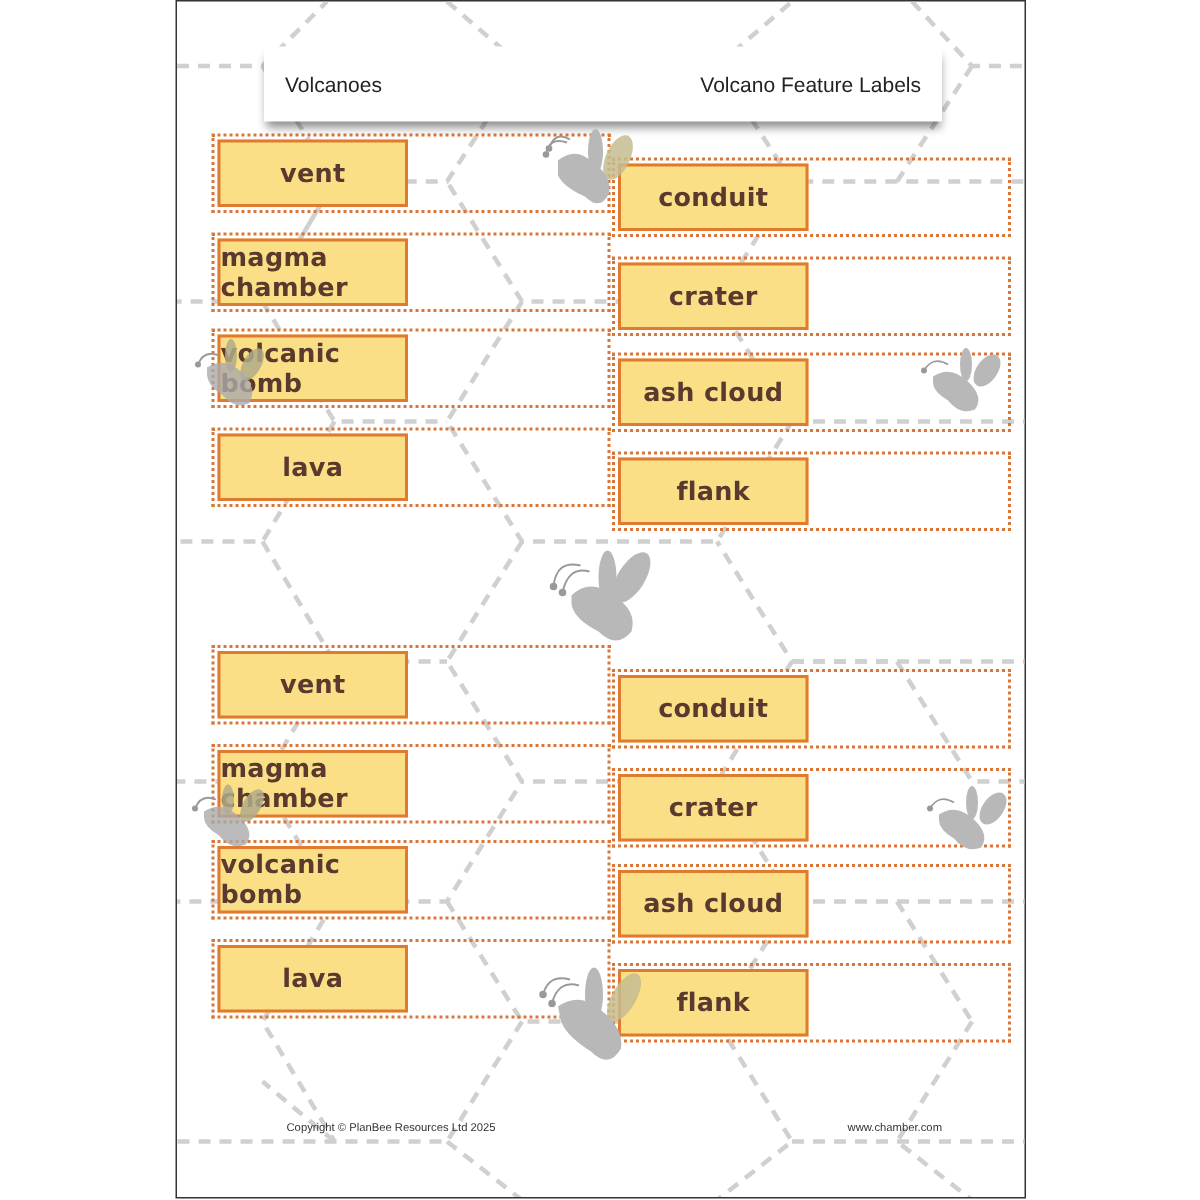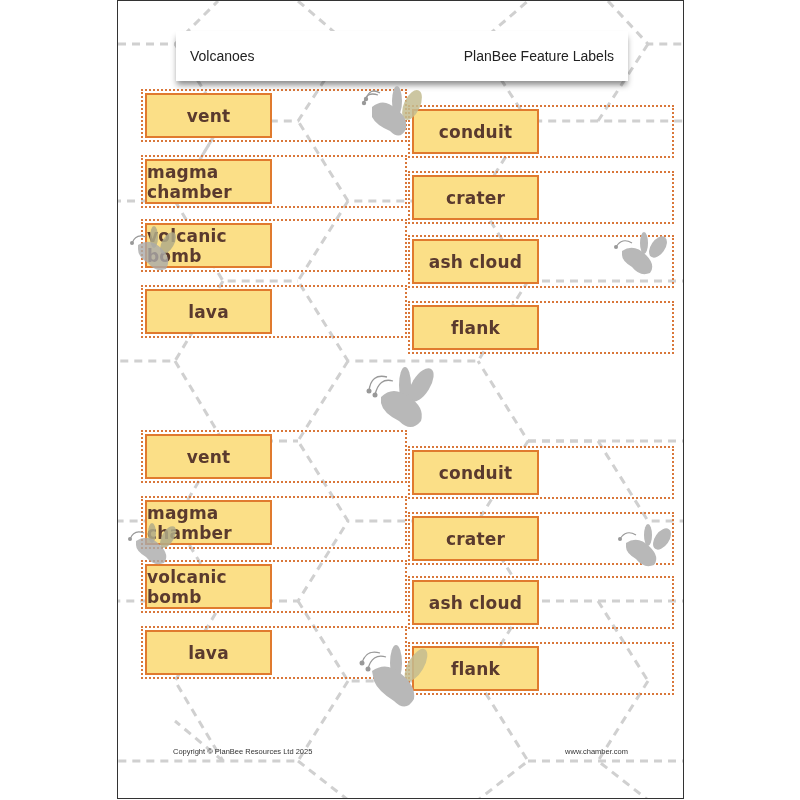--- a/index.html
+++ b/index.html
@@ -41,21 +41,21 @@
       font-family: "DejaVu Sans", sans-serif; font-weight: bold; font-size: 17px;
       color: #5a3a2e; letter-spacing: 0.2px;
     }
 
     .bee { position: absolute; z-index: 3; }
 
     .footer {
       position: absolute; top: 746px; z-index: 2;
       font-family: "Liberation Sans", sans-serif; font-size: 7.5px; color: #333;
     }
-    .footer.left { left: 55px; }
+    .footer.left { left: 73px; }
     .footer.right { right: 55px; }
   </style>
 </head>
 <body>
 
 <div class="page">
 
   <svg class="hex-bg" viewBox="0 0 567 799" xmlns="http://www.w3.org/2000/svg">
     <g fill="none" stroke="#d0d0d0" stroke-width="3" stroke-dasharray="8 6">
       <path d="M0 43 L57 43 L100 0"></path>
@@ -86,21 +86,21 @@
       <path d="M360 680 L410 760 L360 799"></path>
       <path d="M410 760 L567 760"></path>
       <path d="M530 680 L480 760 L530 799"></path>
       <path d="M105 760 L57 720"></path>
       <path d="M105 600 L57 680 L105 760"></path>
     </g>
   </svg>
 
   <div class="header-box">
     <span>Volcanoes</span>
-    <span>PlanBee Feature Labels</span>
+    <span>Volcano Feature Labels</span>
   </div>
 
   <div>
     <div class="row" style="top:88px;">
       <div class="card left">
         <div class="label">vent</div>
       </div>
       <div class="card right">
         <div class="label">conduit</div>
       </div>

